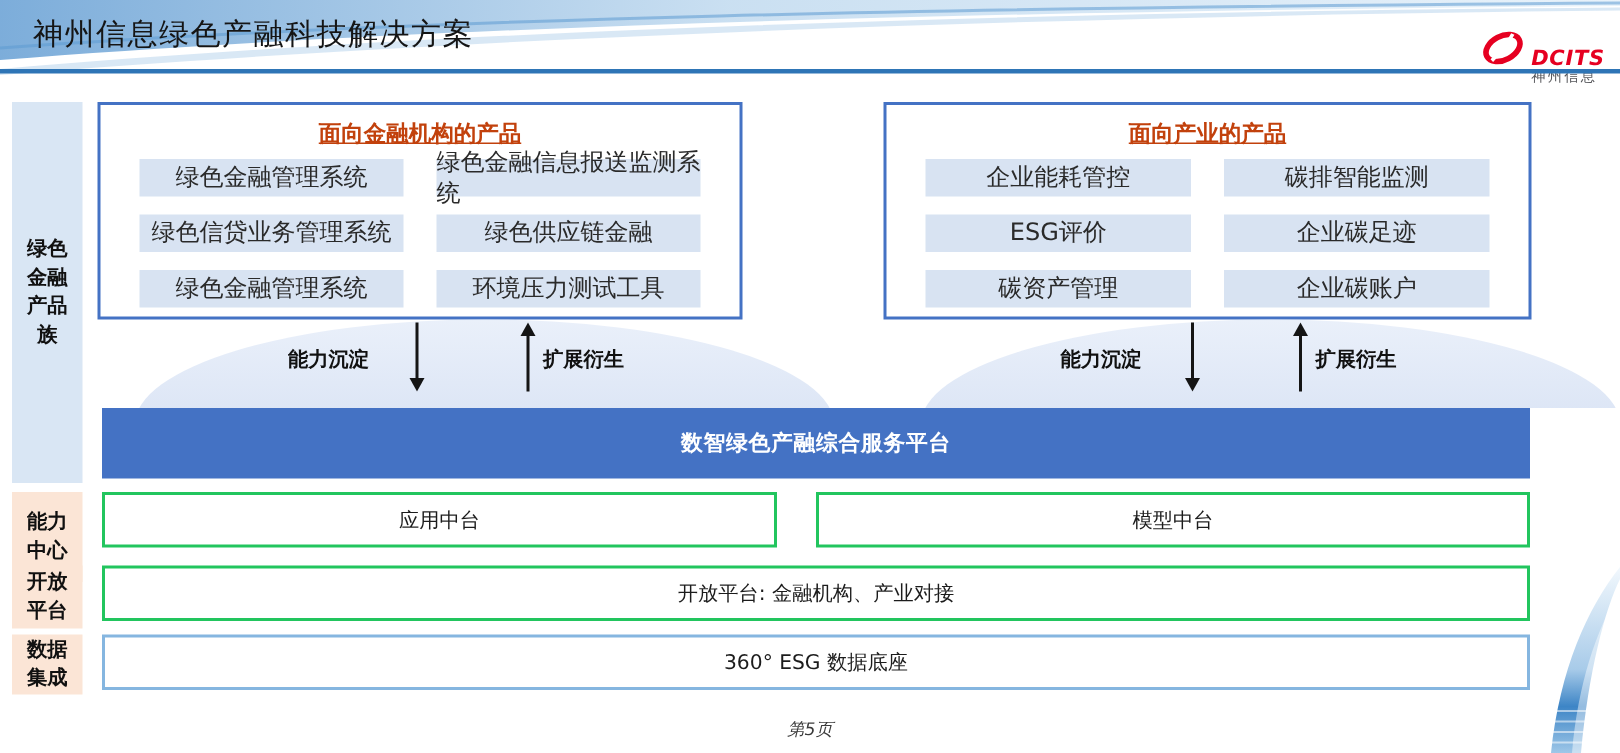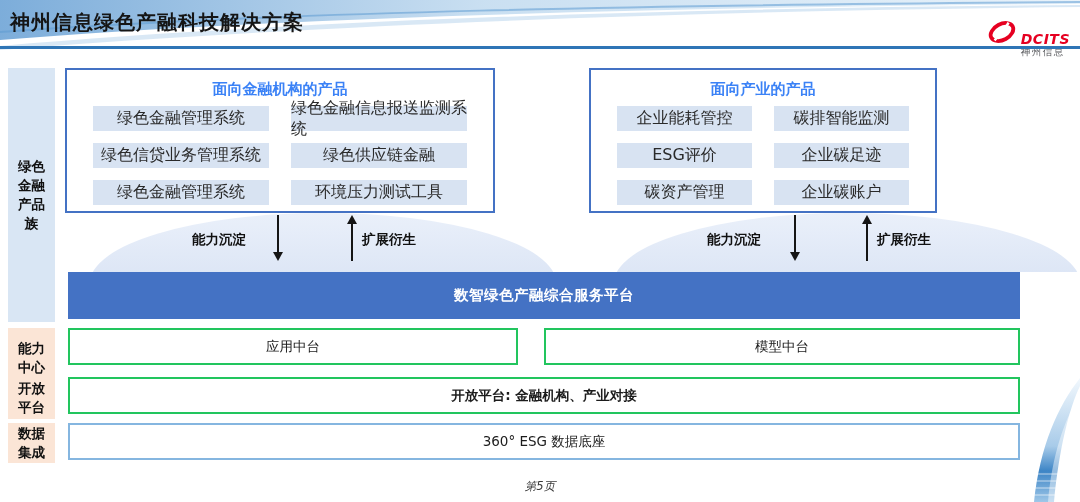--- a/index.html
+++ b/index.html
@@ -2,42 +2,42 @@
 <html><head>
 <meta charset="utf-8">
 <style>
   * { margin:0; padding:0; box-sizing:border-box; }
   html,body { background:#f2f2f2; }
   body { font-family:"DejaVu Sans","Liberation Sans",sans-serif; }
   .canvas { position:relative; width:1080px; height:502px; background:#ffffff; overflow:hidden; }
 
   
   .top-swoosh { position:absolute; left:0; top:0; width:1080px; height:50px; }
-  .page-title { position:absolute; left:10px; top:9px; font-size:20px; font-weight:bold; color:#151515; letter-spacing:1px; }
+  .page-title { position:absolute; left:22px; top:9px; font-size:20px; font-weight:normal; color:#151515; letter-spacing:1px; }
   .header-line { position:absolute; left:0; top:46px; width:1080px; height:3px; background:#2e75b6; }
   .logo { position:absolute; right:10px; top:7px; display:flex; align-items:center; gap:4px; }
   .logo-texts { display:flex; flex-direction:column; line-height:1.05; }
   .logo-name { color:#e60021; font-weight:bold; font-style:italic; font-size:14px; letter-spacing:.5px;margin-top:25px; }
   .logo-sub { color:#55565a; font-size:9.5px; letter-spacing:1.5px; }
 
   
   .side { position:absolute; left:8px; width:47px; display:flex; align-items:center; justify-content:center;
           text-align:center; font-weight:bold; font-size:13.5px; color:#111; line-height:1.4;
           word-break:break-all; padding:0 9px; }
   .side-blue  { top:68px;  height:254px; background:#d9e6f4; }
   .side-p1 { top:328px; height:60px; background:#fbe5d6; }
   .side-p2 { top:377px; height:42px; background:#fbe5d6; }
   .side-p3 { top:423px; height:40px; background:#fbe5d6; }
 
   
   .panel { position:absolute; top:68px; height:145px; background:#fff; border:2px solid #4472c4; }
   .panel-left  { left:65px;  width:430px; }
-  .panel-right { left:589px; width:348px; }
+  .panel-right { left:589px; width:432px; }
   .panel-title { height:32px; display:flex; align-items:center; justify-content:center;
-                 font-size:15px; font-weight:bold; color:#3b82f6; padding-top:6px; }
+                 font-size:15px; font-weight:bold; color:#c2410c; padding-top:6px;text-decoration:underline; }
   .panel-grid { display:grid; grid-template-columns:1fr 1fr; column-gap:22px; row-gap:12px;
                 padding:4px 26px 0 26px; }
   .p-item { height:25px; background:#d8e3f2; display:flex; align-items:center; justify-content:center;
             font-size:16px; color:#2a2a2a; }
 
   
   .dome-clip { position:absolute; top:213px; height:59px; overflow:hidden; }
   .dome-clip.dl { left:90px;  width:466px; }
   .dome-clip.dr { left:614px; width:466px; }
   .dome { width:100%; height:140px; border-radius:50%; background:linear-gradient(180deg,#eaf0fa 0%,#ccd9f0 100%); }
@@ -52,21 +52,21 @@
   .arr.up   .head { top:0;    border-bottom:9px solid #151515; }
 
   
   .platform-bar { position:absolute; left:68px; top:272px; width:952px; height:47px; background:#4472c4;
                   display:flex; align-items:center; justify-content:center;
                   color:#fff; font-size:14.5px; font-weight:bold; letter-spacing:.5px; }
   .wbox { position:absolute; background:#fff; border:2px solid #22c55e; display:flex; align-items:center;
           justify-content:center; font-size:13.5px; color:#1c1c1c; }
   .mid-left  { left:68px;  top:328px; width:450px; height:37px; }
   .mid-right { left:544px; top:328px; width:476px; height:37px; }
-  .open-box  { left:68px;  top:377px; width:952px; height:37px;font-weight:bold; }
+  .open-box  { left:68px;  top:377px; width:952px; height:37px; }
   .data-box  { left:68px;  top:423px; width:952px; height:37px; border-color:#85b6e0; }
 
   
   .footer { position:absolute; left:0; top:479px; width:1080px; text-align:center;
             font-size:11.5px; font-style:italic; color:#3a3a3a; }
   .corner-swoosh { position:absolute; right:0; bottom:0; width:78px; height:124px; }
 </style>
 </head>
 <body>
 

